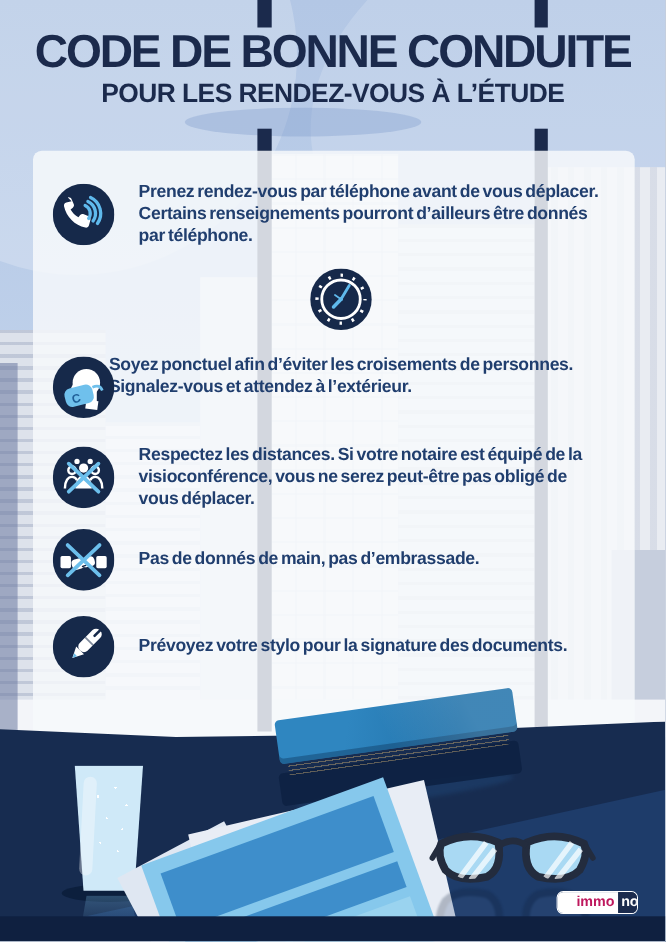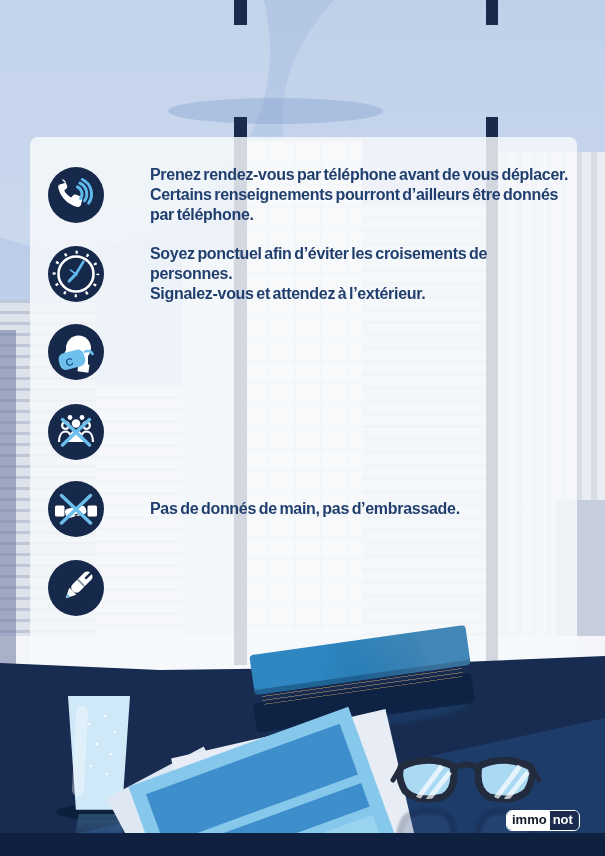--- a/index.html
+++ b/index.html
@@ -34,23 +34,23 @@
   .mull.top{top:0;height:25px;}
   .mull.main{top:117px;height:548px;}
   
   .title-wrap{left:0;top:24px;width:605px;text-align:center;color:#1b2a4c;}
   .title{font-size:42px;font-weight:700;letter-spacing:-2px;line-height:1.1;}
   .subtitle{font-size:24px;font-weight:700;letter-spacing:-0.5px;margin-top:2px;}
   
   .panel{left:30px;top:137px;width:547px;height:546px;background:rgba(247,249,252,.84);border-radius:8px;}
   .item{left:48px;width:524px;display:flex;align-items:center;gap:22px;}
   .item .txt{flex:1;color:#203e6e;font-size:16px;font-weight:700;line-height:1.25;
-    letter-spacing:-0.3px;word-spacing:-1.5px;white-space:pre-line;margin-left:24px;}
+    letter-spacing:-0.3px;word-spacing:-1.5px;white-space:pre-line;}
   .icn{width:56px;height:56px;flex:0 0 56px;display:block;}
-  .i1{top:165px;} .i2{top:244px;} .i3{top:324px;} .i4{top:404px;} .i5{top:481px;} .i6{top:560px;}
+  .i1{top:165px;} .i2{top:244px;flex-direction:column;} .i3{top:324px;} .i4{top:404px;} .i5{top:481px;} .i6{top:560px;}
   
   .desk{left:0;top:0;width:605px;height:856px;background:#172c50;
     clip-path:polygon(0 663px,160px 670px,320px 668px,605px 656px,605px 856px,0 856px);}
   .desk-sweep{left:0;top:0;width:605px;height:856px;background:#1e3c6a;
     clip-path:polygon(0 850px,605px 718px,605px 856px,0 856px);}
   .desk-front{left:0;top:833px;width:605px;height:23px;background:#0f2040;}
   
   .book{left:248px;top:636px;width:235px;height:100px;}
   .book .shadow{position:absolute;left:6px;top:52px;width:220px;height:30px;background:#0d2142;transform:rotate(-8deg);border-radius:4px;opacity:.9;}
   .book .refl{position:absolute;left:20px;top:76px;width:200px;height:16px;background:rgba(32,70,120,.45);transform:rotate(-8deg);border-radius:50%;filter:blur(2px);}
@@ -89,21 +89,21 @@
   .papers .blk.b{left:14px;top:76px;width:206px;height:25px;}
   .papers .blk.c{left:14px;top:110px;width:92px;height:40px;background:#c2e6f8;}
   .papers .blk.d{left:116px;top:110px;width:104px;height:40px;background:#9ad3ef;}
   
   .specs{left:390px;top:746px;width:152px;height:100px;}
   .specs svg{display:block;}
   .specs .mirror{opacity:.26;transform:scaleY(-1);filter:blur(1px);margin-top:-14px;}
   
   .logo{left:506px;top:810px;width:74px;height:21px;display:flex;border:1.6px solid #fff;border-radius:6px;overflow:hidden;
     font-size:13px;font-weight:700;line-height:18px;}
-  .logo .l{background:#fff;color:#0f172a;padding:0 3px 0 5px;}
+  .logo .l{background:#fff;color:#be185d;padding:0 3px 0 17px;}
   .logo .r{background:#1b2b4d;color:#fff;padding:0 5px 0 3px;}
 </style>
 </head>
 <body>
 
 <div class="poster">
 
   <div class="abs sky-circle"></div>
   <div class="abs sky-swoosh"></div>
   <div class="abs sky-ellipse"></div>
@@ -116,20 +116,24 @@
   <div class="abs b6"></div>
   <div class="abs b7"></div>
   <div class="abs sill"></div>
   <div class="abs left-band"></div>
 
   <div class="abs mull l top"></div>
   <div class="abs mull l main"></div>
   <div class="abs mull r top"></div>
   <div class="abs mull r main"></div>
 
+  <div class="abs title-wrap">
+    <div class="title">CODE DE BONNE CONDUITE</div>
+    <div class="subtitle">POUR LES RENDEZ-VOUS À L’ÉTUDE</div>
+  </div>
 
   <div class="abs panel"></div>
 
   <div class="abs item i1">
     <svg class="icn" viewBox="0 0 56 56">
       <circle cx="28" cy="28" r="28" fill="#16294a"></circle>
       <path fill="#fff" transform="translate(-3,1)" d="M20.1 14.9l-4.8 1.3c-1.5.4-2.4 1.8-2.1 3.3 2 9.6 9.8 17.4 19.4 19.4 1.5.3 2.9-.6 3.3-2.1l1.3-4.8c.4-1.4-.3-2.8-1.6-3.4l-4.4-1.9c-1.2-.5-2.5-.2-3.3.8l-1.6 2c-3-1.6-5.5-4.1-7.1-7.1l2-1.6c1-.8 1.4-2.2.8-3.3l-1.9-4.4c-.6-1.3-2-2-3.4-1.6z"></path>
       <g fill="none" stroke="#5fb9ec" stroke-width="3" stroke-linecap="round">
         <path d="M29.4 19.8 A8 8 0 0 1 32.6 31.6"></path>
         <path d="M31.9 16.1 A12 12 0 0 1 36.6 33.9"></path>
@@ -184,20 +188,23 @@
         <circle cx="28" cy="19.5" r="4.2"></circle>
         <path d="M20.5 38c0-8 3.5-12 7.5-12s7.5 4 7.5 12z"></path>
         <circle cx="22" cy="13.5" r="2.4"></circle>
         <circle cx="34" cy="13.5" r="2.4"></circle>
       </g>
       <g stroke="#6cbfec" stroke-width="3.4" stroke-linecap="round">
         <path d="M14.5 15.5 L41.5 41"></path>
         <path d="M41.5 15.5 L14.5 41"></path>
       </g>
     </svg>
+    <div class="txt">Respectez les distances. Si votre notaire est équipé de la
+visioconférence, vous ne serez peut-être pas obligé de
+vous déplacer.</div>
   </div>
 
   <div class="abs item i5">
     <svg class="icn" viewBox="0 0 56 56">
       <circle cx="28" cy="28" r="28" fill="#16294a"></circle>
       <g fill="#fff">
         <rect x="7" y="24.5" width="9.5" height="11" rx="1.5"></rect>
         <rect x="39.5" y="24.5" width="9.5" height="11" rx="1.5"></rect>
         <g transform="rotate(-16 28 30)">
           <rect x="17" y="25.5" width="11" height="9.5" rx="3.5"></rect>
@@ -220,20 +227,21 @@
     <svg class="icn" viewBox="0 0 56 56">
       <circle cx="28" cy="28" r="28" fill="#16294a"></circle>
       <g transform="rotate(45 28 28)">
         <rect x="23" y="7" width="10" height="25.5" rx="4.5" fill="#fff"></rect>
         <rect x="26.8" y="5.5" width="2.4" height="9.5" rx="1" fill="#16294a"></rect>
         <rect x="23" y="20" width="10" height="1.6" fill="#16294a" opacity=".55"></rect>
         <path d="M23 32.5 h10 l-5 10z" fill="#fff"></path>
         <path d="M26.2 38.2 h3.6 L28 42.2z" fill="#6cbfec"></path>
       </g>
     </svg>
+    <div class="txt">Prévoyez votre stylo pour la signature des documents.</div>
   </div>
 
   <div class="abs desk"></div>
   <div class="abs desk-sweep"></div>
 
   <div class="abs book">
     <div class="refl"></div>
     <div class="shadow"></div>
     <div class="pages"></div>
     <div class="cover"></div>

